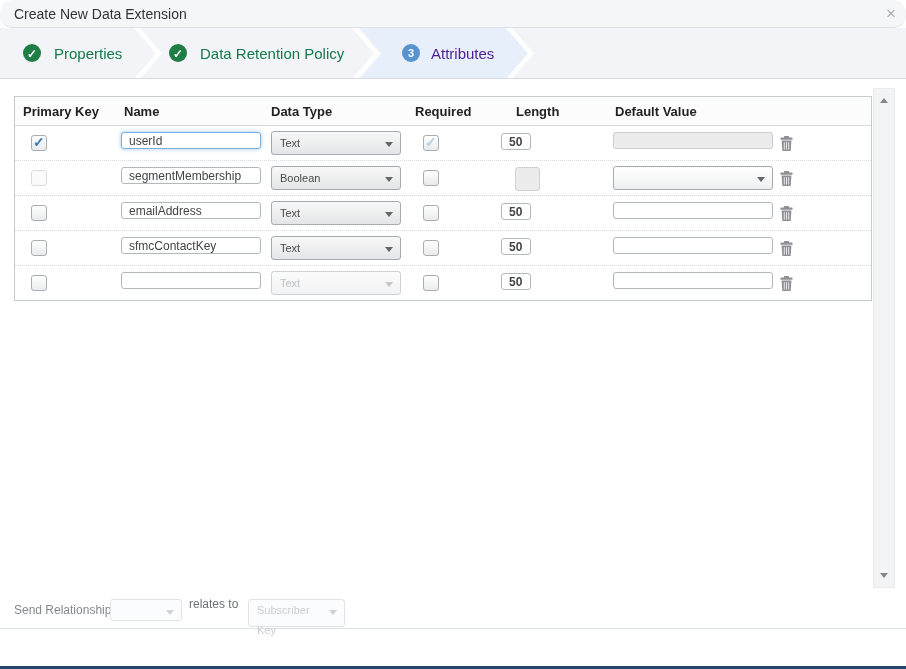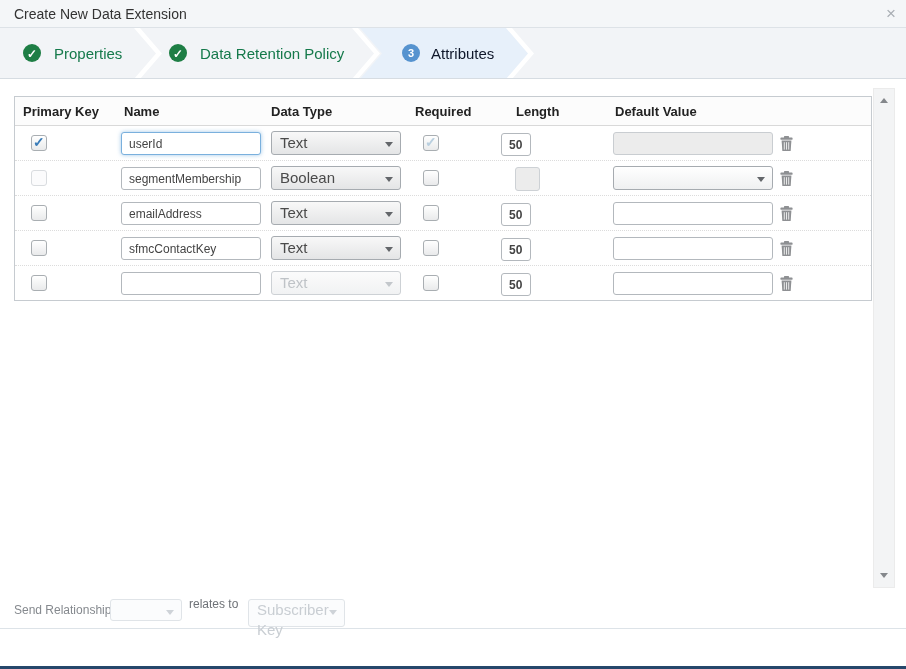--- a/index.html
+++ b/index.html
@@ -1,63 +1,63 @@
 <!DOCTYPE html>
 <html><head>
 <meta charset="utf-8">
 <style>
   * { margin:0; padding:0; box-sizing:border-box; }
   html,body { width:906px; height:669px; font-family:"Liberation Sans", sans-serif; background:#fff; overflow:hidden; }
   .dialog { position:relative; width:906px; height:669px; background:#fff; }
 
   
-  .titlebar { position:absolute; left:0; top:0; width:906px; height:28px; background:#f4f6f8; border-bottom:1px solid #dde2e7; }
+  .titlebar { position:absolute; left:0; top:0; width:906px; height:28px; background:#f4f6f8; border-bottom:1px solid #dde2e7;border-radius:13px; }
   .title { position:absolute; left:14px; top:6px; font-size:14px; color:#333; }
   .close { position:absolute; right:10px; top:4px; font-size:17px; color:#a9aeb4; cursor:pointer; line-height:20px; }
 
   
   .wizard { position:absolute; left:0; top:28px; width:906px; height:51px; background:#f2f4f7; border-bottom:1px solid #d6dce2; overflow:hidden; }
   .step3-bg { position:absolute; left:360px; top:0; width:170px; height:51px; background:#e7f0fa; z-index:1;
     clip-path:polygon(0 0, calc(100% - 22px) 0, 100% 50%, calc(100% - 22px) 100%, 0 100%, 22px 50%); }
   .chev { position:absolute; top:0; width:30px; height:51px; background:#fff; z-index:2;
     clip-path:polygon(0 0, 6px 0, 28px 50%, 6px 100%, 0 100%, 22px 50%); }
   .step { position:absolute; top:0; height:51px; z-index:3; }
   .step-icon { position:absolute; top:16px; width:18px; height:18px; border-radius:50%; color:#fff; text-align:center; }
   .step-icon.green { background:#1e7e45; }
   .step-icon.green::after { content:"✓"; font-size:12px; font-weight:bold; line-height:18px; }
   .step-icon.blue { background:#5693cf; font-size:11px; font-weight:bold; line-height:18px; }
   .step-label { position:absolute; top:17px; font-size:15px; white-space:nowrap; }
   .step-label.green { color:#15794b; }
-  .step-label.blue { color:#0f172a; }
+  .step-label.blue { color:#4c1d95; }
 
   
   .dtable { position:absolute; left:14px; top:96px; width:858px; height:205px; background:#fff; border:1px solid #c6cbd0; }
   .thead { position:relative; height:29px; background:#fcfcfc; border-bottom:1px solid #d9d9d9; }
   .th { position:absolute; top:7px; font-size:13px; font-weight:bold; color:#222; }
   .trow { position:relative; height:35px; border-bottom:1px dotted #dcdcdc; }
   .trow.last { border-bottom:none; }
 
   .cb { position:absolute; width:16px; height:16px; border:1px solid #a9aeb2; border-radius:3px;
         background:linear-gradient(#fff,#e9eaeb); top:9px; }
   .cb.checked::after { content:"✓"; position:absolute; top:-2px; left:1px; font-size:14px; font-weight:bold; color:#3a7cb8; }
   .cb.dis-check::after { color:#b9cfdf; }
   .cb.lite { border-color:#d9dcdf; background:#fbfbfc; }
 
-  input.txt { position:absolute; border:1px solid #b3b8bd; border-radius:3px; height:23px; padding:0 7px;
+  input.txt { position:absolute; border:1px solid #b3b8bd; border-radius:3px; height:17px; padding:0 7px;
               font-size:12px; color:#444; background:#fff; outline:none; font-family:"Liberation Sans", sans-serif; }
   input.txt.focused { border-color:#7ab0dd; box-shadow:0 0 4px rgba(110,170,220,.65); }
   input.txt.dis { background:#ececec; border-color:#c9cdd1; }
   .name-in { left:106px; top:6px; width:140px; }
   .len-in { left:486px; top:7px; width:30px; height:21px; padding:0 2px; text-align:left;font-weight:bold; }
   .len-dis { position:absolute; left:500px; top:6px; width:25px; height:24px; background:#ececec;
              border:1px solid #cdd1d5; border-radius:3px; }
   .def-in { left:598px; top:6px; width:160px; }
 
   .sel { position:absolute; border:1px solid #a6abb0; border-radius:3px; height:24px;
-         background:linear-gradient(#f8f8f8,#e4e5e6); font-size:15px; color:#4a4a4a;
+         background:linear-gradient(#f8f8f8,#e4e5e6); font-size:11px; color:#4a4a4a;
          line-height:22px; padding:0 20px 0 8px; }
   .sel .arr { position:absolute; right:7px; top:10px; width:0; height:0;
               border-left:4px solid transparent; border-right:4px solid transparent; border-top:5px solid #63666a; }
   .sel.white { background:linear-gradient(#fff,#eff0f1); }
   .sel.disabled { border-color:#cdd1d5; color:#bfc3c7; background:linear-gradient(#fbfbfb,#f1f2f3); }
   .sel.disabled .arr { border-top-color:#c3c7cb; }
   .sel.ghost { border-color:#e0e4e8; color:#c9ced3; background:#fbfcfd; }
   .sel.ghost .arr { border-top-color:#ced3d8; }
   .type-sel { left:256px; top:5px; width:130px; }
   .def-sel { left:598px; top:5px; width:160px; }

